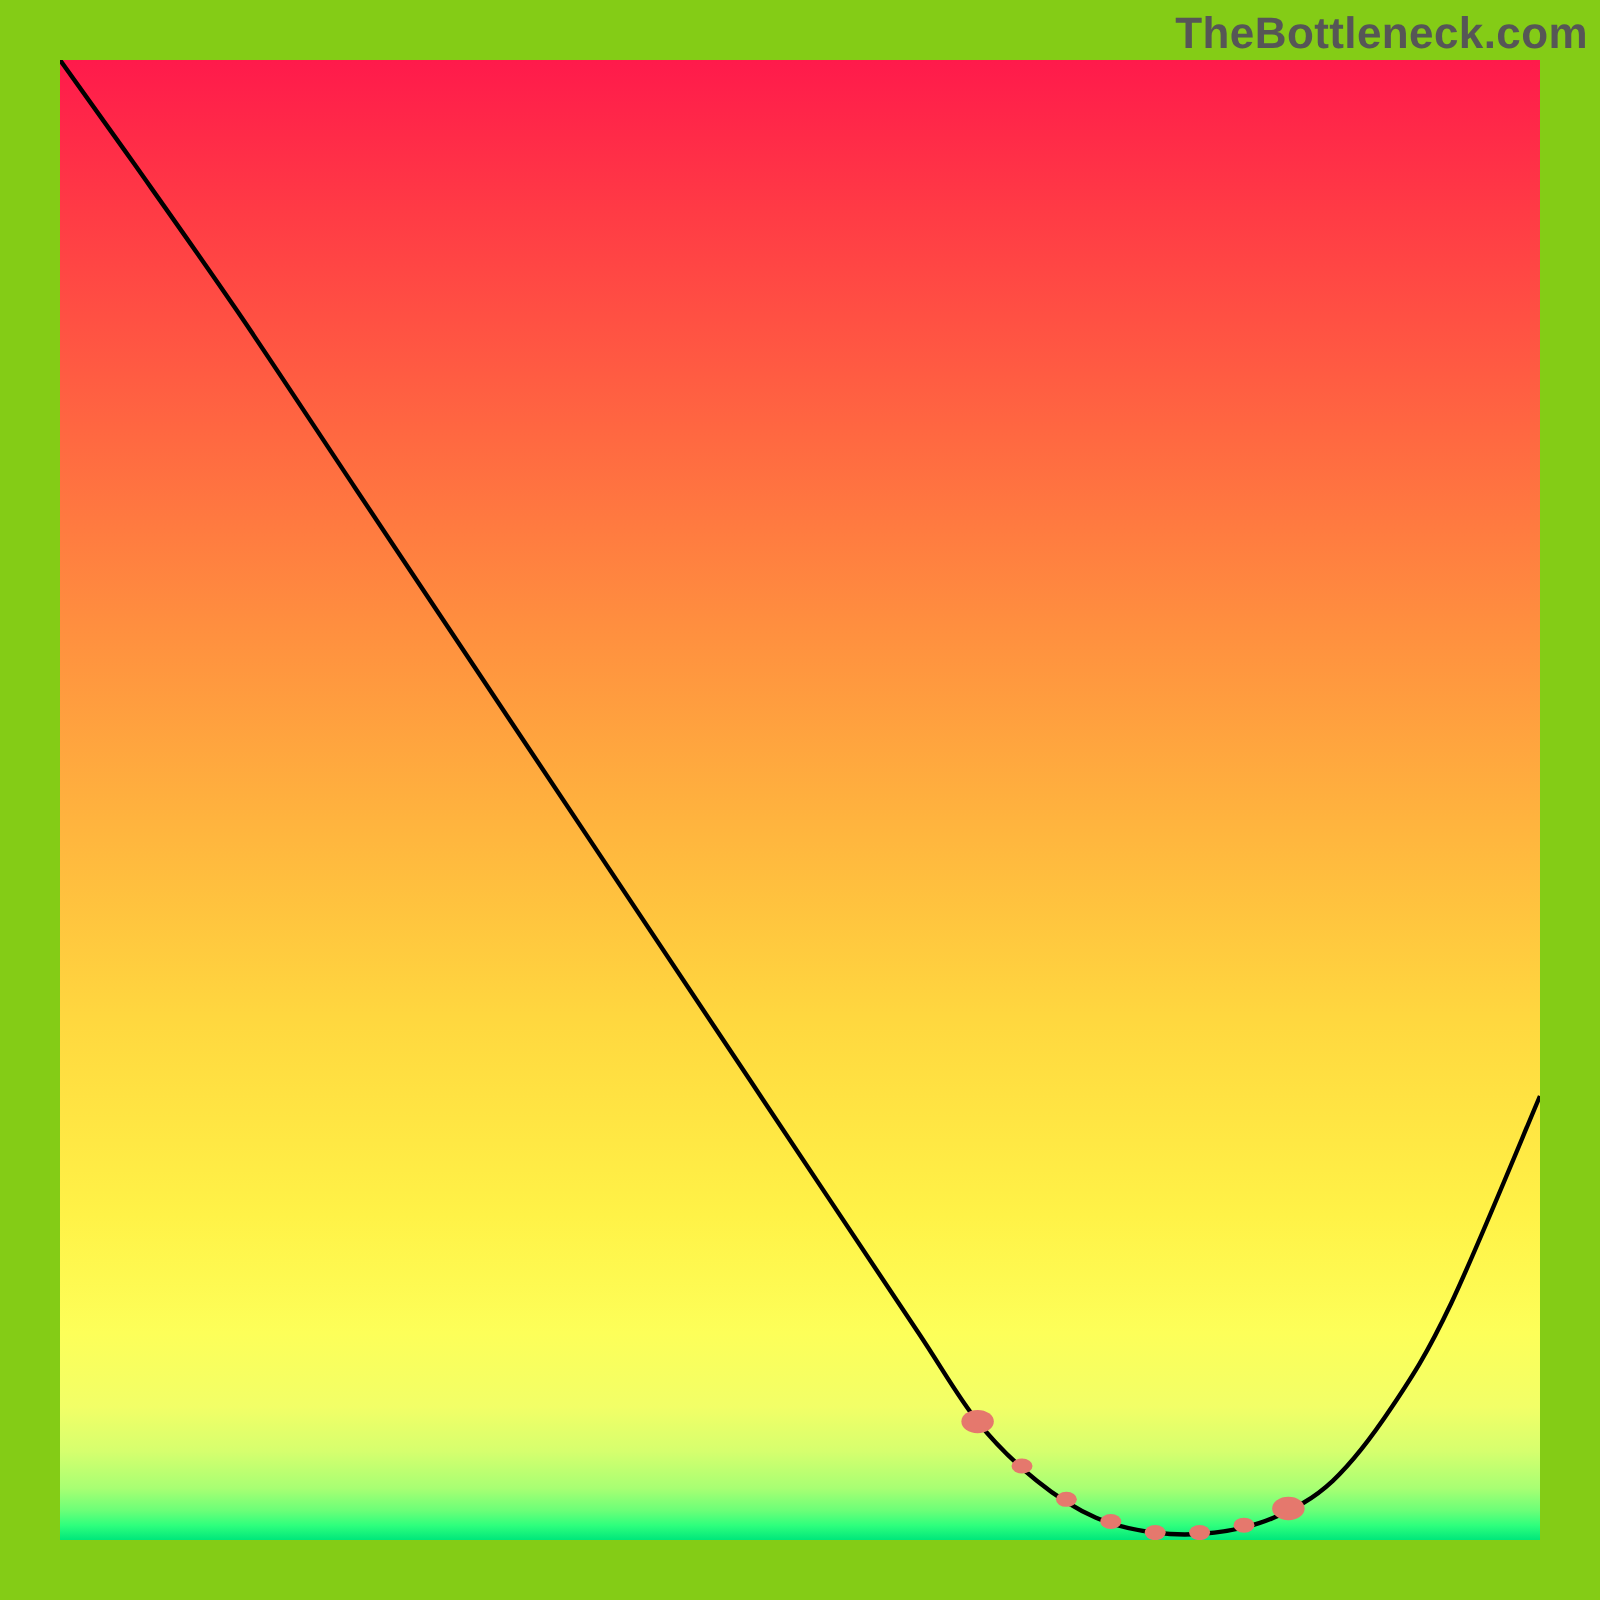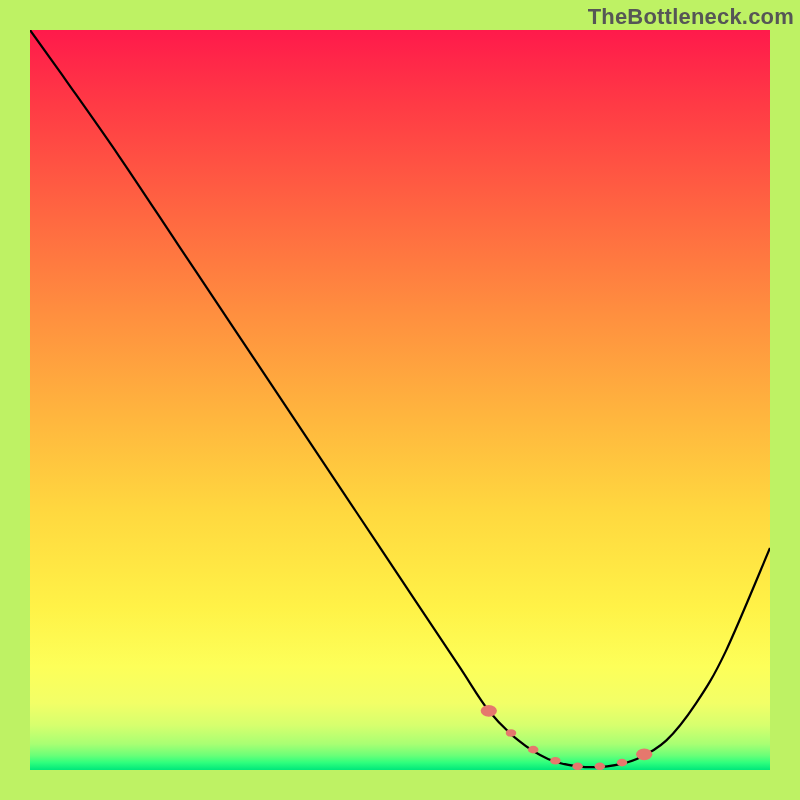--- a/index.html
+++ b/index.html
@@ -1,21 +1,21 @@
 <!DOCTYPE html>
 <html><head>
 <meta charset="utf-8">
 <style>
   * { margin: 0; padding: 0; box-sizing: border-box; }
   html, body { width: 800px; height: 800px; overflow: hidden; background: #000; }
   .canvas {
     position: relative;
     width: 800px;
     height: 800px;
-    background: #bef264;
+    background: #84cc16;
   }
   .attribution {
     position: absolute;
     top: 4px;
     right: 6px;
     font-family: Arial, Helvetica, sans-serif;
     font-size: 22px;
     font-weight: bold;
     color: #565656;
     letter-spacing: 0.2px;

